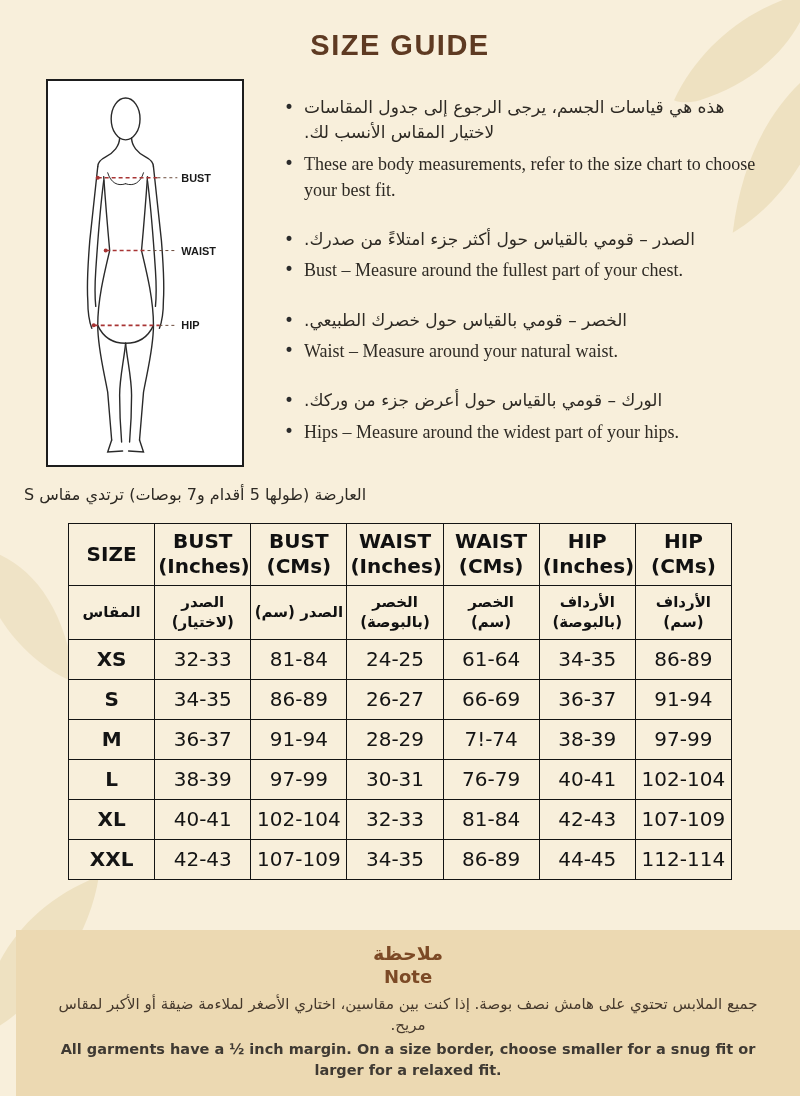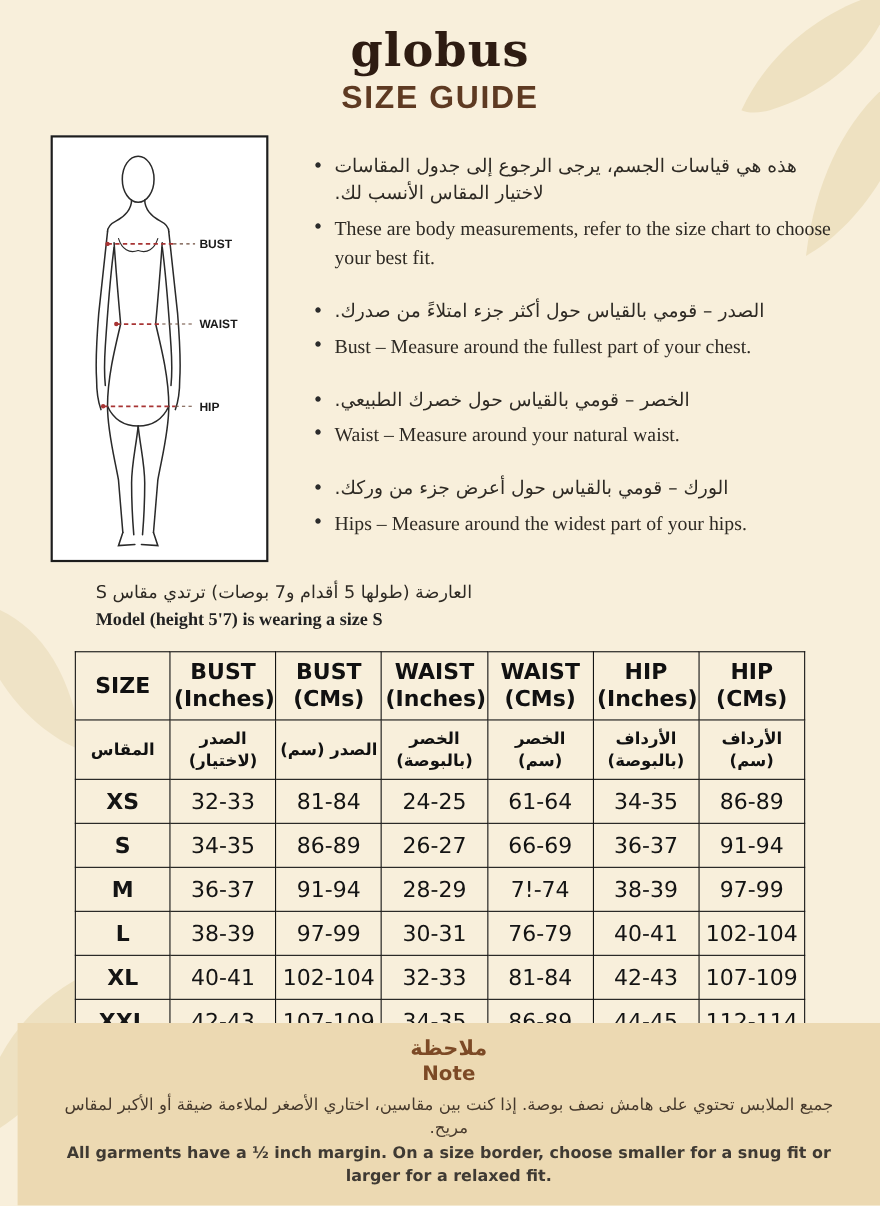--- a/index.html
+++ b/index.html
@@ -41,21 +41,21 @@
   .ar {
     direction:rtl; text-align:left;
     font-family:"DejaVu Sans", sans-serif;
     font-size:17px; line-height:1.5; color:#2e2a24;
   }
   .en {
     font-family:"Liberation Serif", serif;
     font-size:18px; line-height:1.45; color:#2e2a24;
   }
 
-  .model { padding:14px 72px 0;margin-left:15px; }
+  .model { padding:14px 24px 0; }
   .model .ar { font-size:16px; line-height:1.5; }
   .model .en {
     font-family:"Liberation Serif", serif; font-weight:bold;
     font-size:16.5px; line-height:1.5; color:#222;
   }
 
   table.size-table {
     border-collapse:collapse; table-layout:fixed;
     width:664px; margin:16px auto 0;
     background:#f8efdb;
@@ -96,21 +96,20 @@
 <svg class="decor" style="top:545px; left:-22px; width:105px; height:145px;" viewBox="0 0 70 100">
   <path d="M2,2 C35,12 58,40 66,95 C40,85 15,60 4,30 C1,20 1,9 2,2 Z" fill="#efe3c6"></path>
 </svg>
 <svg class="decor" style="bottom:58px; left:-28px; width:135px; height:165px;" viewBox="0 0 80 100">
   <path d="M2,98 C8,55 30,20 76,2 C70,40 45,75 12,95 C8,97 4,98 2,98 Z" fill="#eee1c1"></path>
 </svg>
 
 <div class="page">
 
   <header>
-    <div class="logo">globus</div>
     <div class="title">SIZE GUIDE</div>
   </header>
 
   <section class="measure">
 
     <div class="figure-box">
       <svg viewBox="0 0 195 385" preserveAspectRatio="none">
         <g fill="none" stroke="#2a2a2a" stroke-width="1.4" stroke-linecap="round">
 
           <ellipse cx="78" cy="38" rx="14.5" ry="21"></ellipse>
@@ -207,21 +206,20 @@
           <span class="dot">•</span>
           <p class="en">Hips – Measure around the widest part of your hips.</p>
         </div>
       </div>
 
     </div>
   </section>
 
   <div class="model">
     <p class="ar" dir="rtl">العارضة (طولها 5 أقدام و7 بوصات) ترتدي مقاس S</p>
-    <p class="en">Model (height 5'7) is wearing a size S</p>
   </div>
 
   <table class="size-table">
     <colgroup>
       <col style="width:13%">
       <col style="width:14.5%">
         <col style="width:14.5%">
         <col style="width:14.5%">
       <col style="width:14.5%">
         <col style="width:14.5%">

